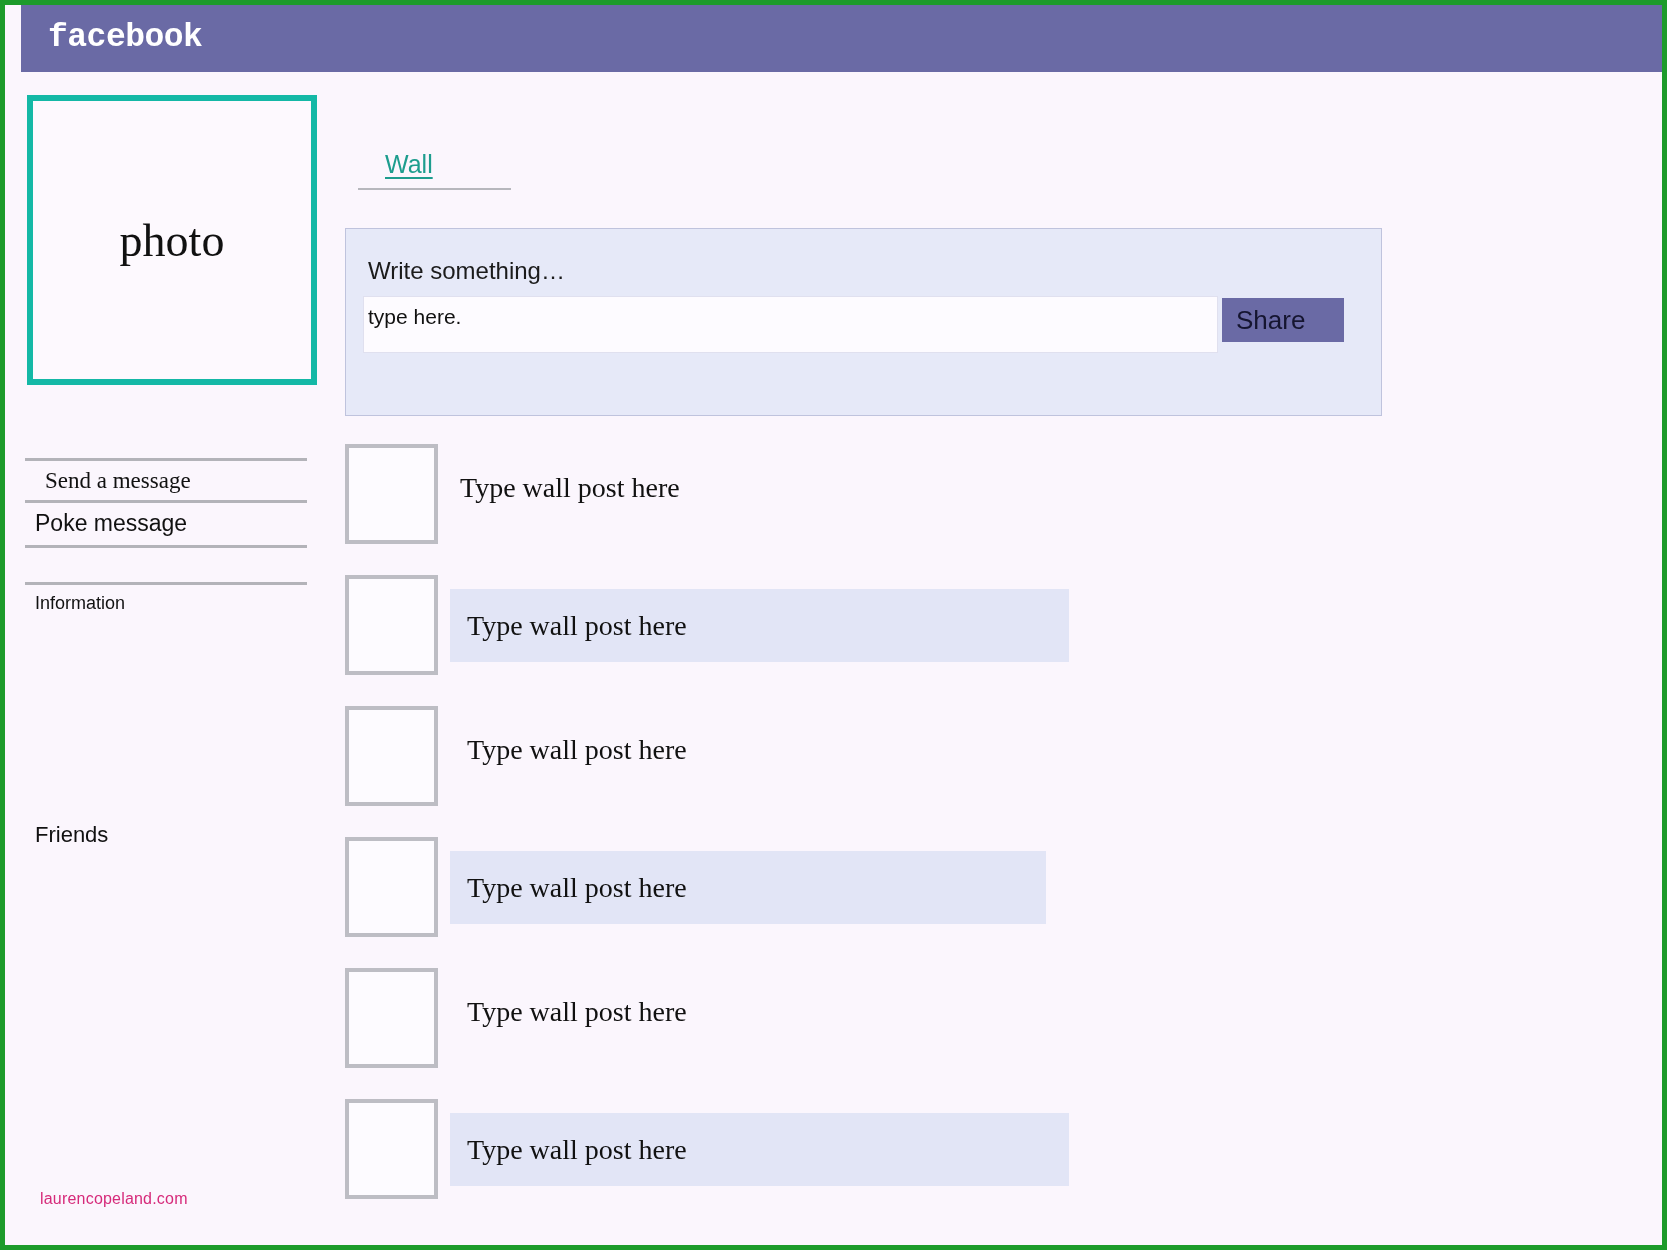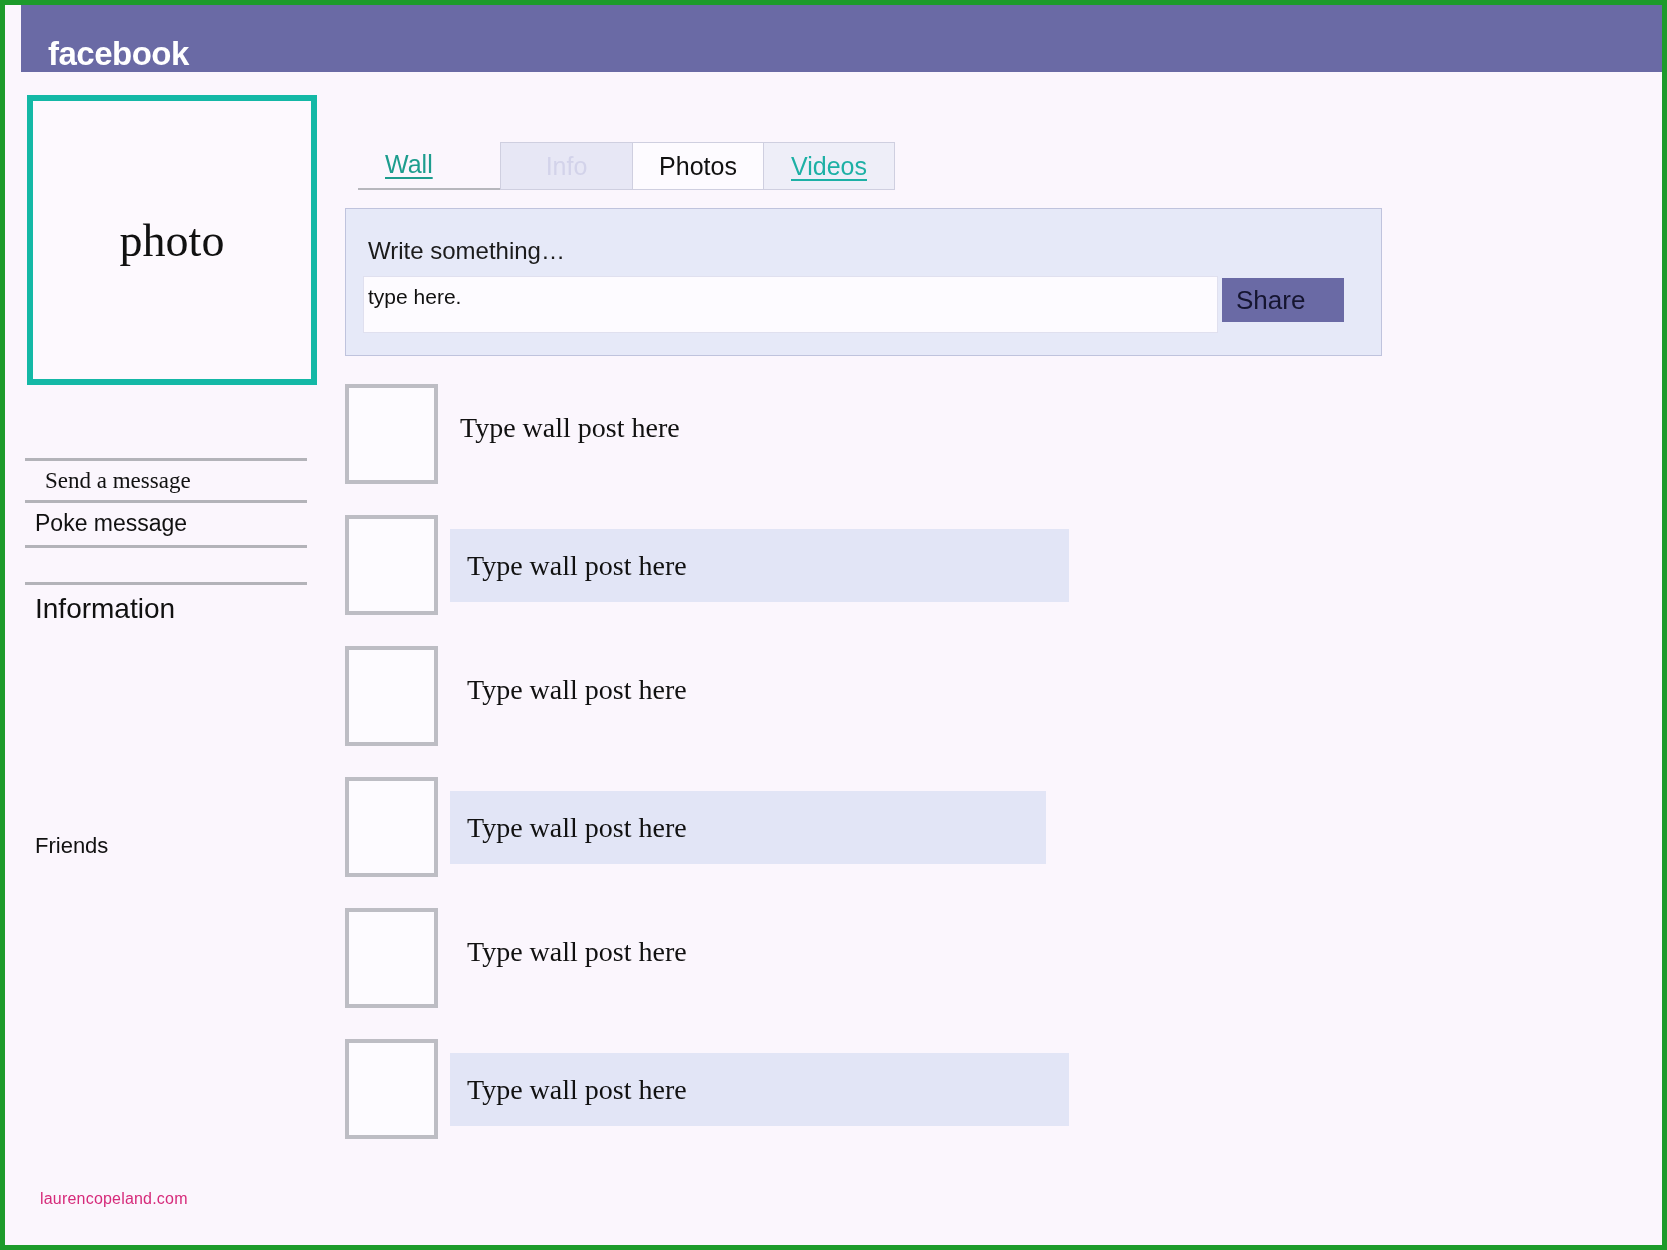--- a/index.html
+++ b/index.html
@@ -28,23 +28,23 @@
     width: 1641px;
     height: 67px;
     background: #6a6aa5;
     display: flex;
     align-items: center;
   }
 
   .brand {
     position: absolute;
     left: 27px;
-    top: 30px;
+    top: 14px;
     color: #ffffff;
-    font-family: Liberation Sans, sans-serif;
+    font-family: Liberation Mono, monospace;
     font-weight: bold;
     font-size: 33px;
     letter-spacing: -0.5px;
   }
 
   .nav-links {
     position: absolute;
     right: 16px;
     top: 14px;
     display: flex;
@@ -114,21 +114,21 @@
     font-family: "Liberation Sans", sans-serif;
     font-size: 23px;
     color: #111;
     padding: 7px 0 8px 12px;
   }
 
   .sb-gap-mid { margin-top: 34px; }
 
   .sb-info-head {
     font-family: "Liberation Sans", sans-serif;
-    font-size: 28px;
+    font-size: 18px;
     color: #111;
     padding: 8px 0 0 12px;
   }
   .sb-add-info {
     font-family: "Liberation Serif", serif;
     font-size: 25px;
     color: #111;
     padding: 18px 0 0 24px;
   }
   .sb-friends {
@@ -218,23 +218,23 @@
   .tab-videos {
     width: 130px;
     background: #eeeef8;
     color: #1db0a5;
     text-decoration: underline;
     text-underline-offset: 4px;
   }
 
   
   .composer {
-    margin-top: 20px;
+    margin-top: 40px;
     width: 1037px;
-    height: 148px;
+    height: 188px;
     background: #e6e9f8;
     border: 1px solid #bfc3dd;
     position: relative;
   }
   .composer-prompt {
     position: absolute;
     left: 22px;
     top: 28px;
     font-family: "Liberation Sans", sans-serif;
     font-size: 24px;
@@ -343,25 +343,20 @@
   </div>
 
   <div class="watermark">laurencopeland.com</div>
 
   <div class="main">
 
 
     <div class="tabs">
       <span class="tab-wall">Wall</span>
       <div class="tab-wall-rule"></div>
-      <div class="tab-group">
-        <div class="tab tab-info">Info</div>
-        <div class="tab tab-photos">Photos</div>
-        <div class="tab tab-videos">Videos</div>
-      </div>
     </div>
 
     <div class="composer">
       <div class="composer-prompt">Write something…</div>
       <div class="composer-input">
         <div class="composer-input-text">type here.</div>
       </div>
       <div class="share-btn">Share</div>
     </div>
 

